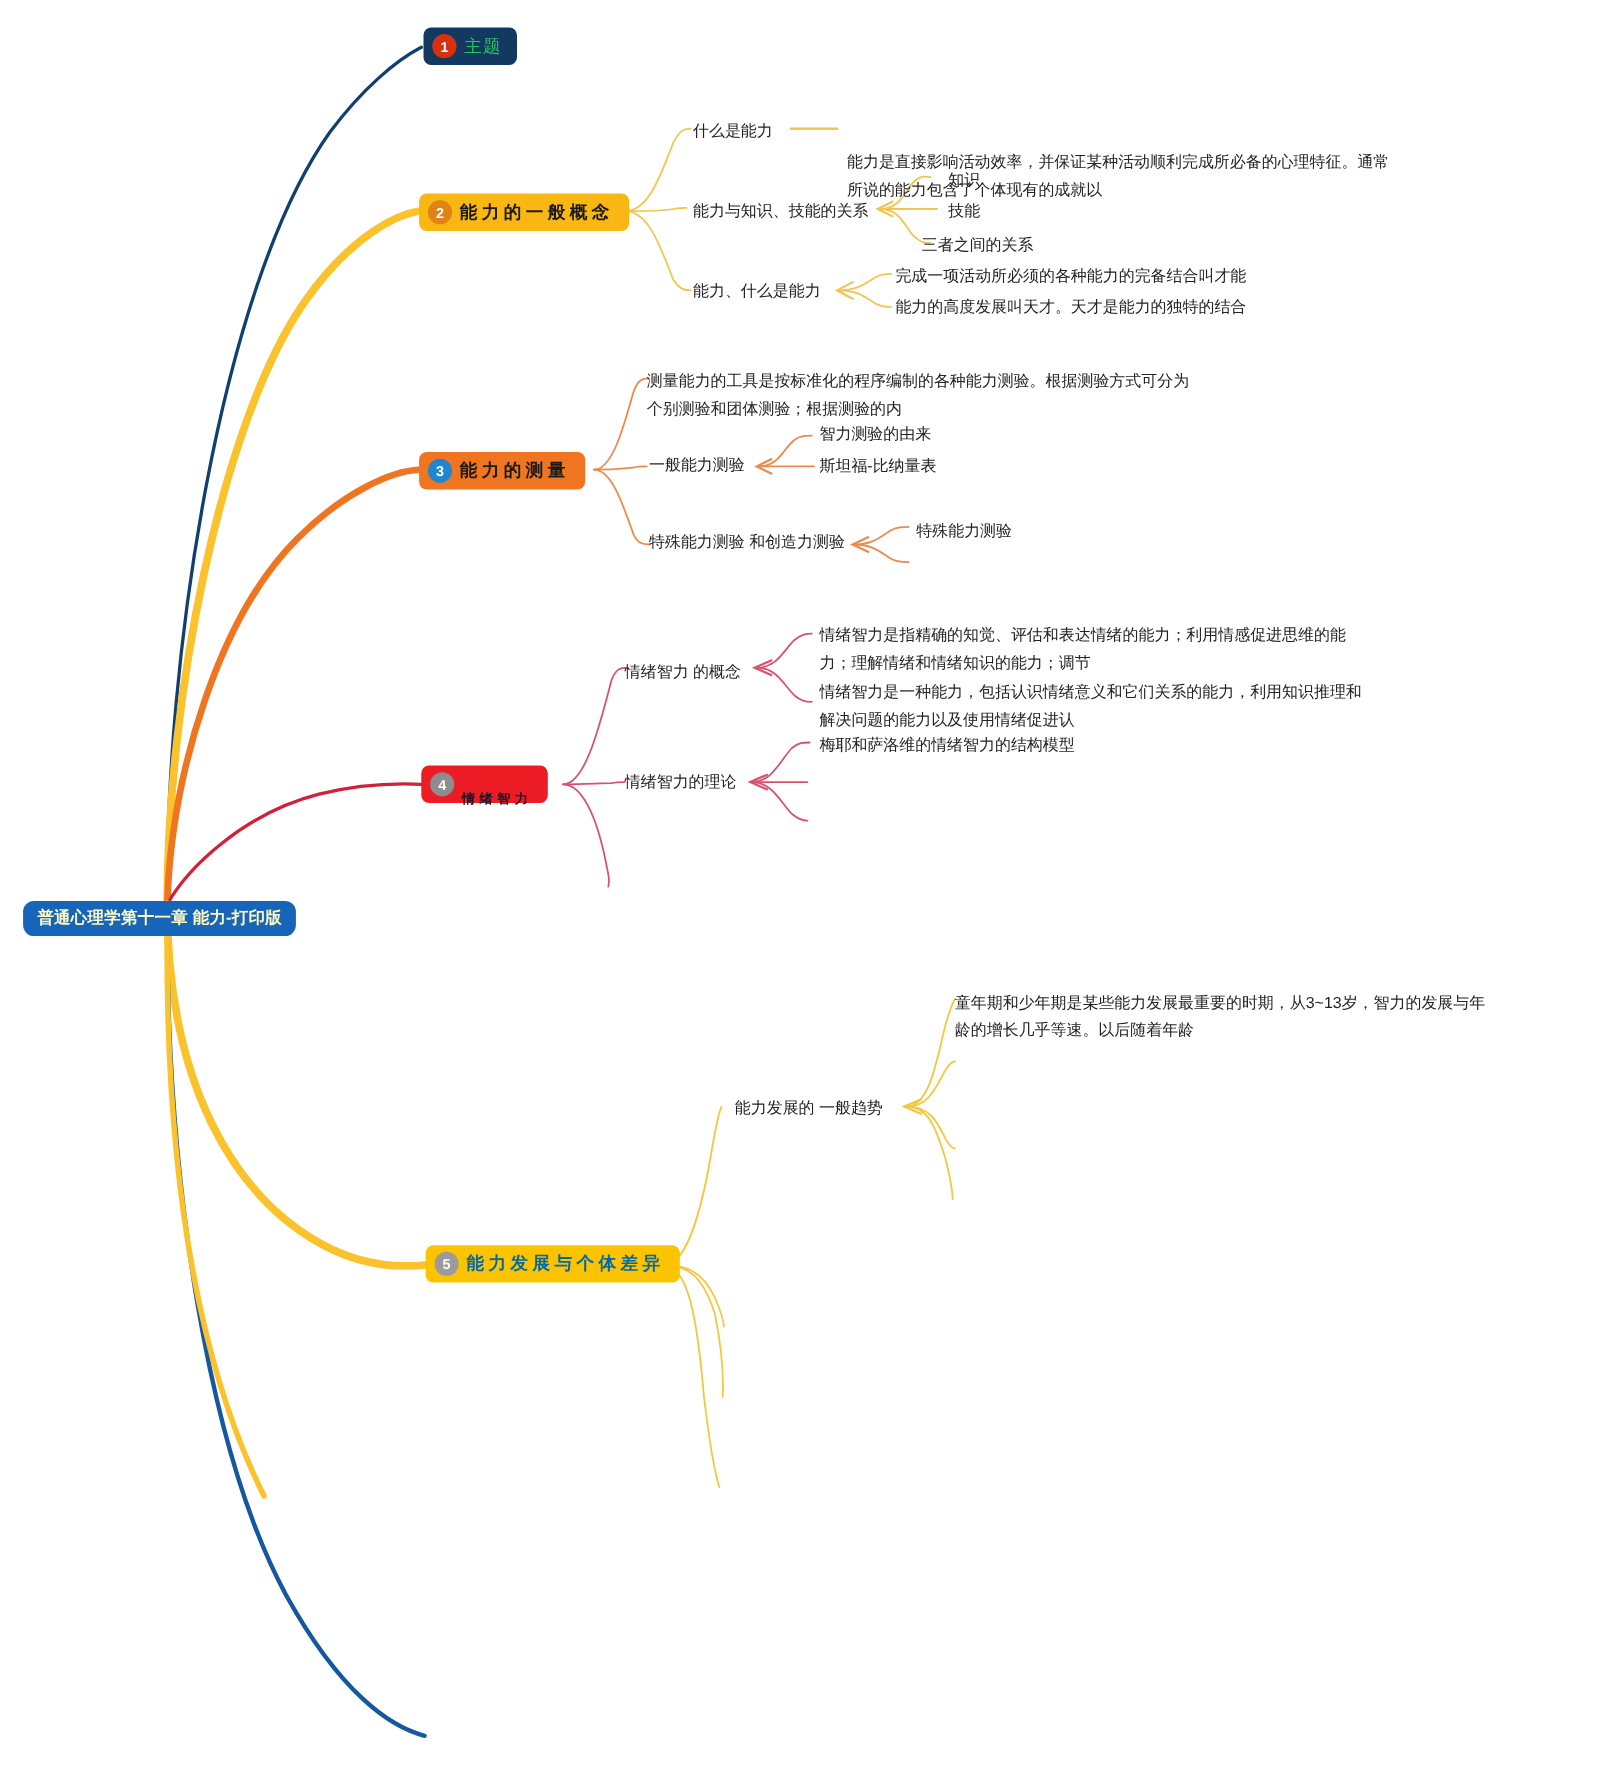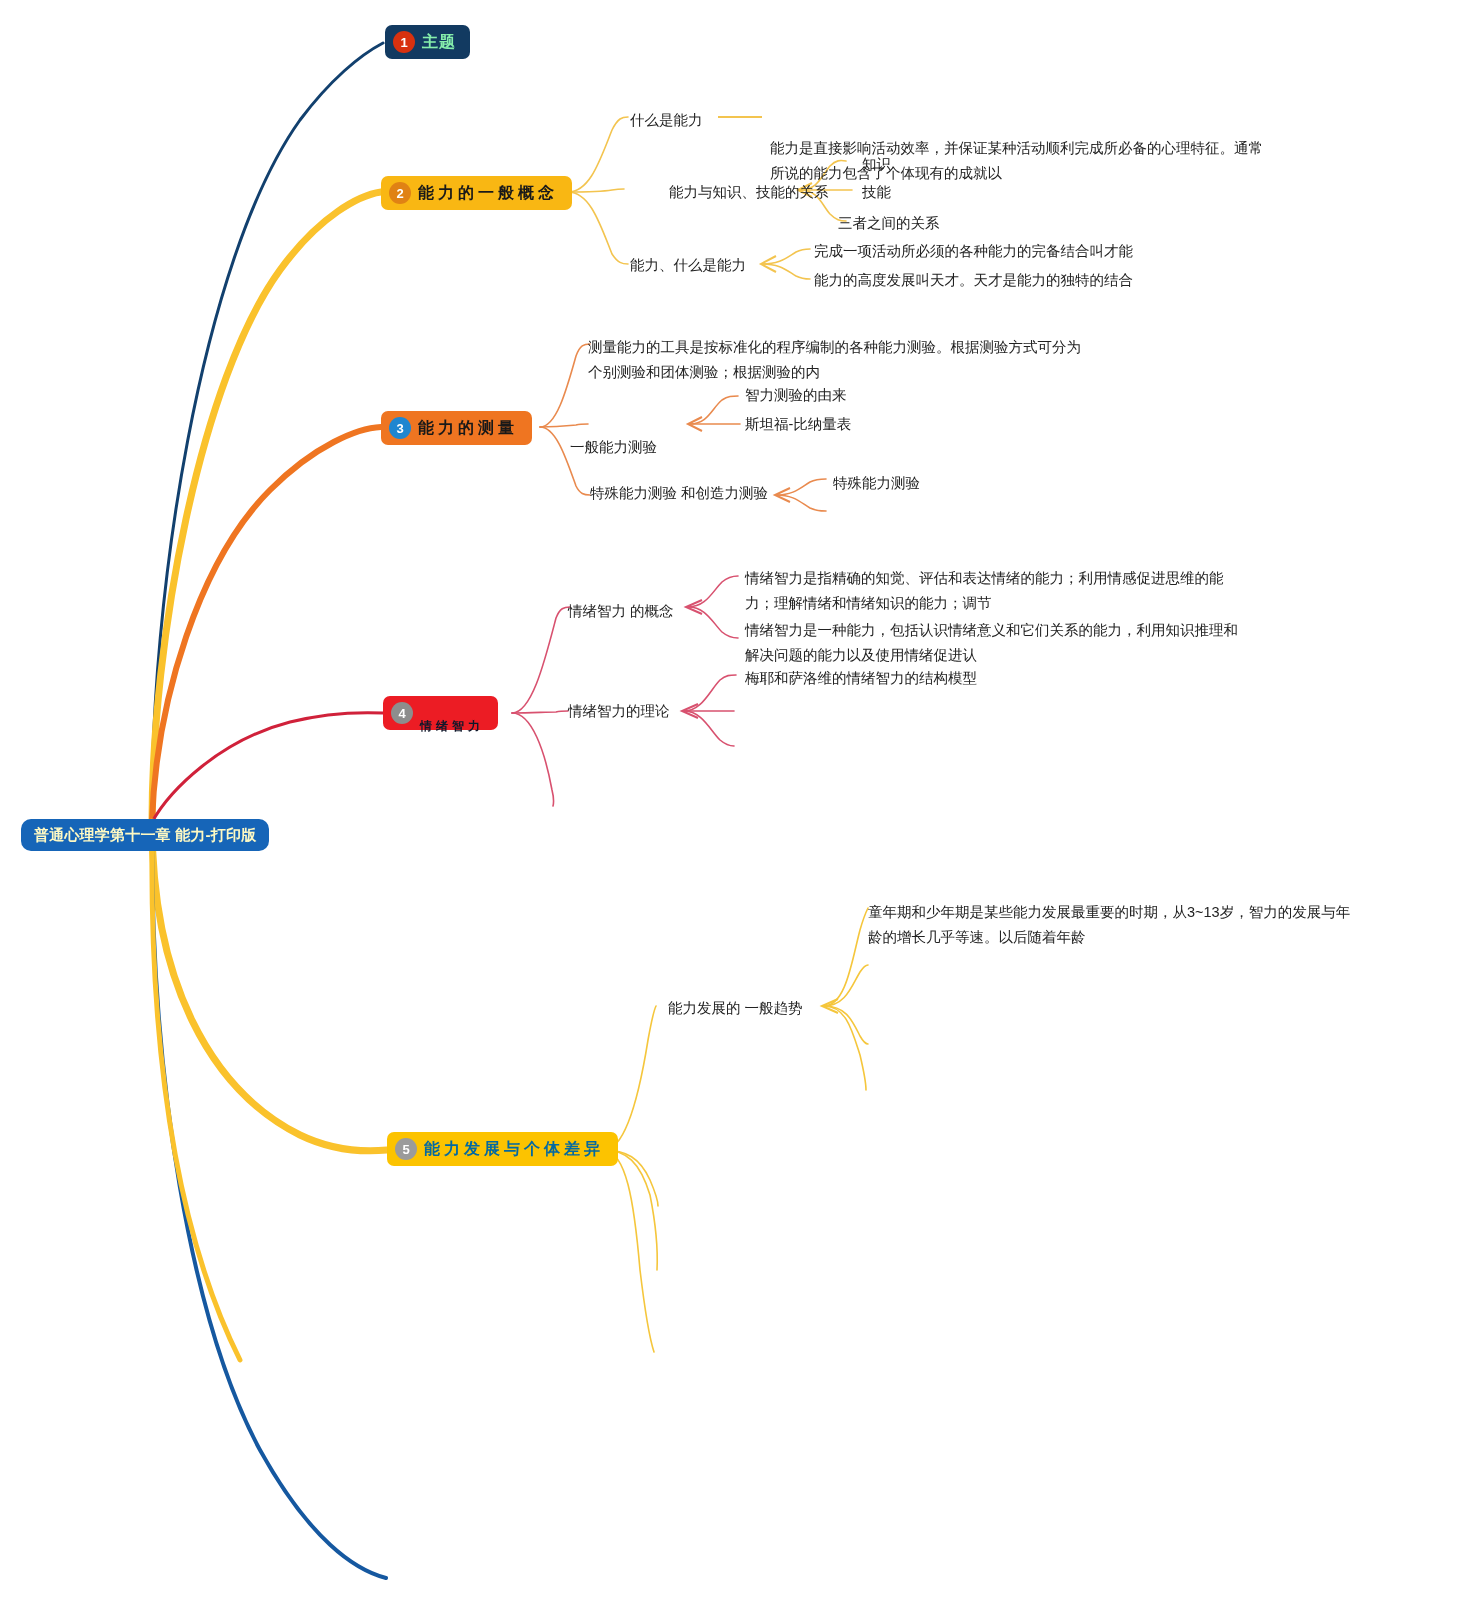--- a/index.html
+++ b/index.html
@@ -33,21 +33,21 @@
     color:#fef9c3;font-size:15px;font-weight:700;letter-spacing:.2px;
     line-height:30px;
   }
 
   
   #node-1{
     left:385px;top:25px;height:34px;padding:0 14px 0 8px;
     background:#123a61;
   }
   #node-1 .badge{width:22px;height:22px;background:#d8310f;font-size:13px;margin-right:7px;}
-  #node-1 .chip-label{color:#86efac;font-size:16px;font-weight:700;letter-spacing:1px;}
+  #node-1 .chip-label{color:#22c55e;font-size:16px;font-weight:400;letter-spacing:1px;}
 
   
   #node-2{
     left:381px;top:176px;height:34px;padding:0 14px 0 8px;
     background:#f9b713;
   }
   #node-2 .badge{width:22px;height:22px;background:#e08214;font-size:13px;margin-right:7px;}
   #node-2 .chip-label{color:#191919;font-size:16px;font-weight:600;letter-spacing:4px;}
 
   
@@ -203,32 +203,32 @@
   </div>
 
   <div class="chip" id="node-5">
     <span class="badge">5</span>
     <span class="chip-label">能力发展与个体差异</span>
   </div>
 
   <div class="leaf sub" style="left:630px;top:108px;">什么是能力</div>
   <div class="leaf para" style="left:770px;top:100px;width:500px;margin-top:36px;">能力是直接影响活动效率，并保证某种活动顺利完成所必备的心理特征。通常所说的能力包含了个体现有的成就以</div>
 
-  <div class="leaf sub" style="left:630px;top:180px;margin-left:39px;">能力与知识、技能的关系</div>
+  <div class="leaf sub" style="left:630px;top:180px;">能力与知识、技能的关系</div>
   <div class="leaf sub" style="left:862px;top:152px;">知识</div>
   <div class="leaf sub" style="left:862px;top:180px;">技能</div>
   <div class="leaf sub" style="left:838px;top:211px;text-align:right;">三者之间的关系</div>
 
   <div class="leaf sub" style="left:630px;top:253px;">能力、什么是能力</div>
   <div class="leaf sub" style="left:814px;top:239px;">完成一项活动所必须的各种能力的完备结合叫才能</div>
   <div class="leaf sub" style="left:814px;top:268px;">能力的高度发展叫天才。天才是能力的独特的结合</div>
 
   <div class="leaf para" style="left:588px;top:335px;width:500px;">测量能力的工具是按标准化的程序编制的各种能力测验。根据测验方式可分为个别测验和团体测验；根据测验的内</div>
 
-  <div class="leaf sub" style="left:570px;top:411px;margin-top:24px;">一般能力测验</div>
+  <div class="leaf sub" style="left:590px;top:411px;">一般能力测验</div>
   <div class="leaf sub" style="left:745px;top:383px;">智力测验的由来</div>
   <div class="leaf sub" style="left:745px;top:412px;">斯坦福-比纳量表</div>
 
   <div class="leaf sub" style="left:590px;top:481px;">特殊能力测验 和创造力测验</div>
   <div class="leaf sub" style="left:833px;top:471px;">特殊能力测验</div>
 
   <div class="leaf sub" style="left:568px;top:599px;">情绪智力 的概念</div>
   <div class="leaf para" style="left:745px;top:566px;width:500px;">情绪智力是指精确的知觉、评估和表达情绪的能力；利用情感促进思维的能力；理解情绪和情绪知识的能力；调节</div>
   <div class="leaf para" style="left:745px;top:618px;width:500px;">情绪智力是一种能力，包括认识情绪意义和它们关系的能力，利用知识推理和解决问题的能力以及使用情绪促进认</div>
 

